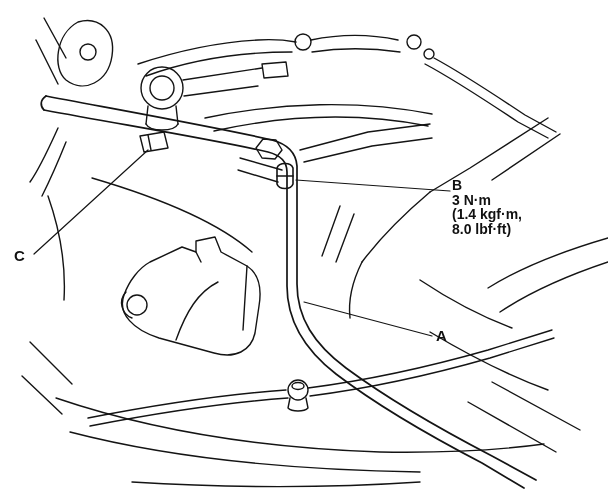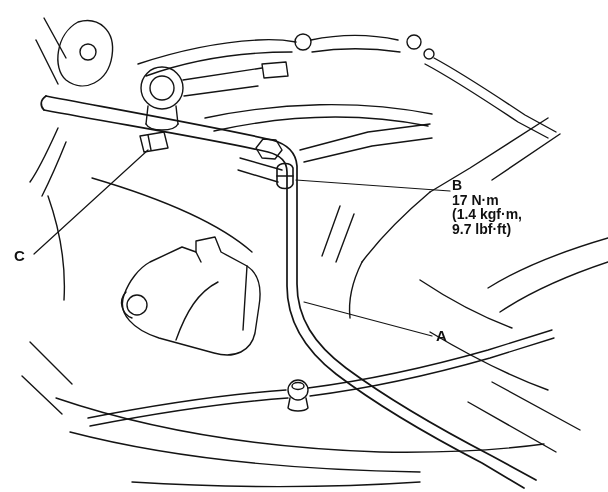--- a/index.html
+++ b/index.html
@@ -165,18 +165,18 @@
       </g>
     </g>
   </svg>
 
   <div class="callout" style="left:14px; top:248px;">C</div>
 
   <div class="callout" style="left:436px; top:328px;">A</div>
 
   <div class="torque-block">
     <div>B</div>
-    <div>17 N·m</div>
+    <div>3 N·m</div>
     <div>(1.4 kgf·m,</div>
-    <div>9.7 lbf·ft)</div>
+    <div>8.0 lbf·ft)</div>
   </div>
 
 </div>
 
 </body></html>

